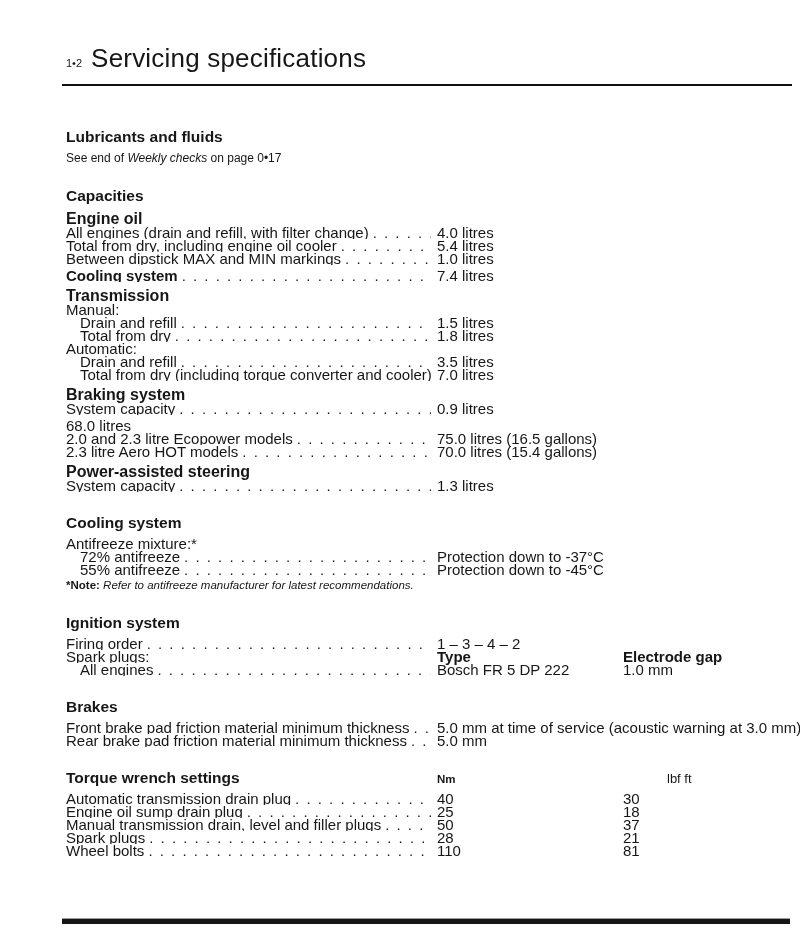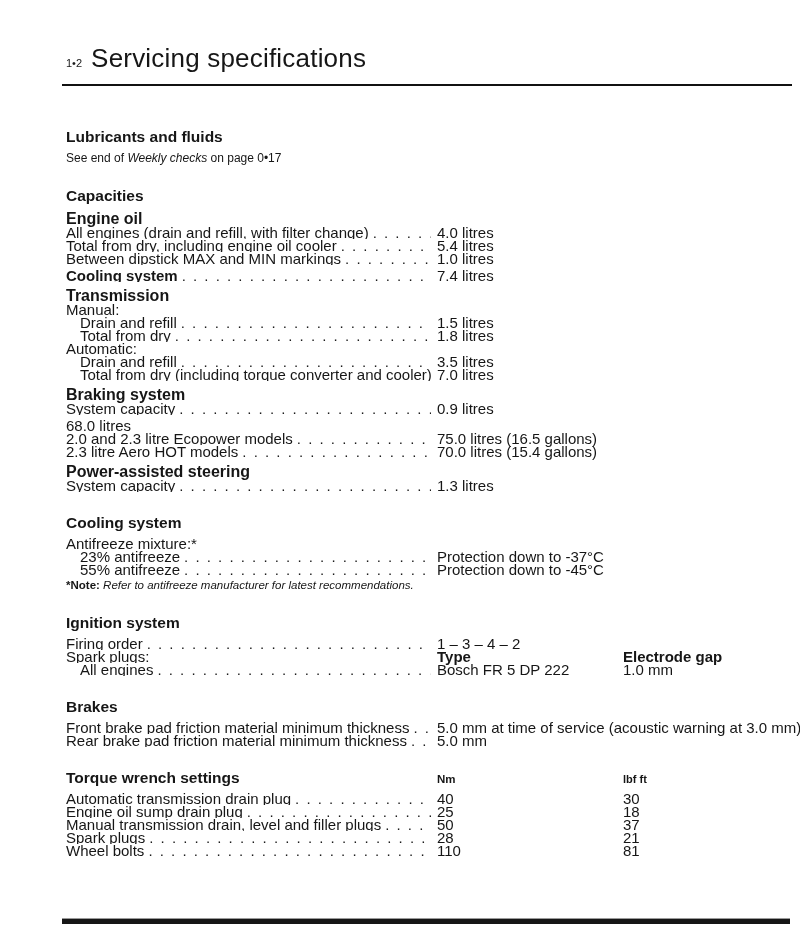--- a/index.html
+++ b/index.html
@@ -32,21 +32,21 @@
   
   section { display:block; }
   .sec-head-row { display:flex; align-items:baseline; margin:22px 0 5px; }
   section:first-of-type .sec-head-row { margin-top:42px; }
   h2.sec-heading {
     margin:0; font-size:15.5px; font-weight:700; line-height:18px;
     flex:0 0 auto;
   }
   .sec-head-row.with-cols h2.sec-heading { flex:0 0 371px; }
   .colhdr2 { flex:0 0 186px; font-size:11.5px; font-weight:700; }
-  .colhdr3 { flex:0 0 auto;  font-size:11px; font-weight:700; }
+  .colhdr3 { flex:0 0 auto;  font-size:13px; font-weight:400;margin-left:44px; }
   p.intro {
     margin:0; font-size:12px; line-height:14px;
   }
   p.intro em { font-style:italic; }
   h3.sub-heading {
     margin:7px 0 1px; font-size:16px; font-weight:700; line-height:13px;
   }
   
   .row {
     display:flex; align-items:baseline;
@@ -211,21 +211,21 @@
         <div class="sec-head-row">
           <h2 class="sec-heading">Cooling system</h2>
         </div>
         <div class="row">
           <span class="c1">
             <span class="lbl">Antifreeze mixture:*</span>
           </span>
         </div>
         <div class="row">
           <span class="c1 indent">
-            <span class="lbl">23% antifreeze</span>
+            <span class="lbl">72% antifreeze</span>
             <span class="leader"></span>
           </span>
           <span class="val">Protection down to -37°C</span>
         </div>
         <div class="row">
           <span class="c1 indent">
             <span class="lbl">55% antifreeze</span>
             <span class="leader"></span>
           </span>
           <span class="val">Protection down to -45°C</span>

